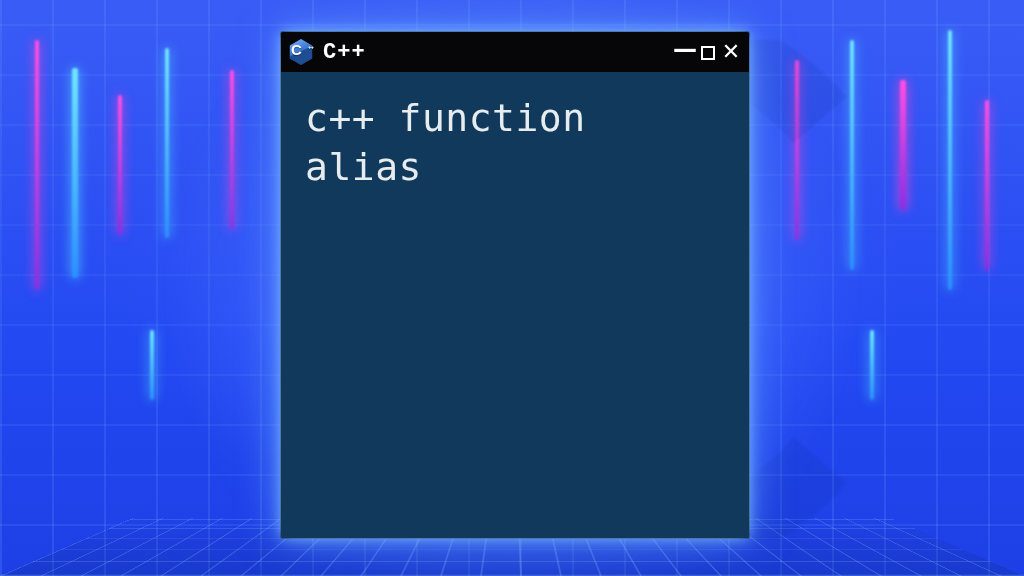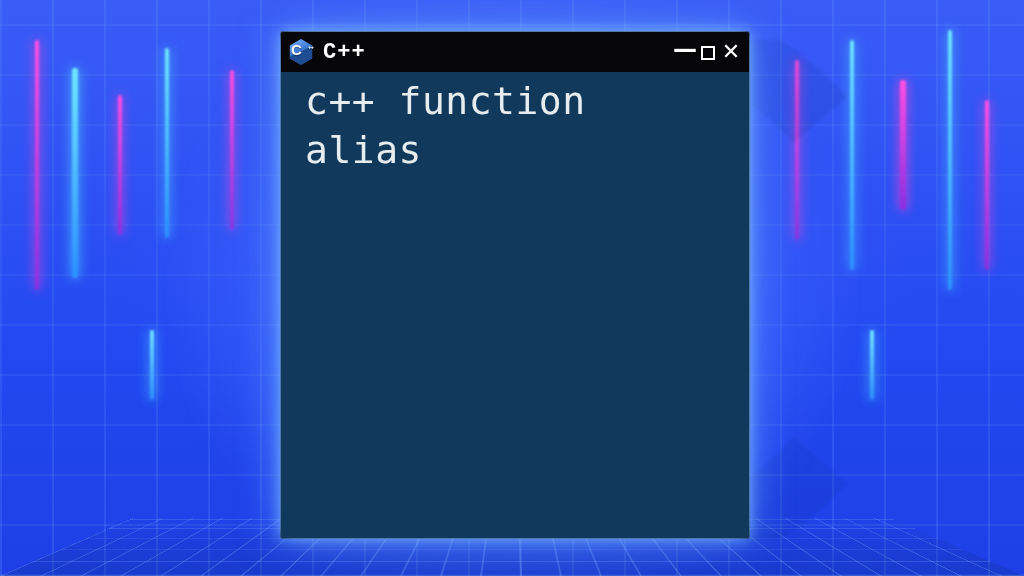--- a/index.html
+++ b/index.html
@@ -168,21 +168,21 @@
       font-weight: 600;
     }
     .win-btn.min { font-size: 24px; padding-bottom: 6px;}
     .win-btn.max { font-size: 14px; border: 2.5px solid #fff; width: 14px; height: 14px; margin-top: 1px;}
     .win-btn.close { font-size: 22px; font-weight: 500;}
 
     .client-area {
       position: absolute;
       top: 40px; left: 0; right: 0; bottom: 0;
       background: #11395c;
-      padding: 5px 24px;
+      padding: 22px 24px;
     }
 
     .content-text {
       color: #e7ecef;
       font-size: 38px;
       line-height: 1.28;
       font-family: "DejaVu Sans Mono","Consolas","Courier New",monospace;
       white-space: pre-line;
       letter-spacing: 0.5px;
     }

